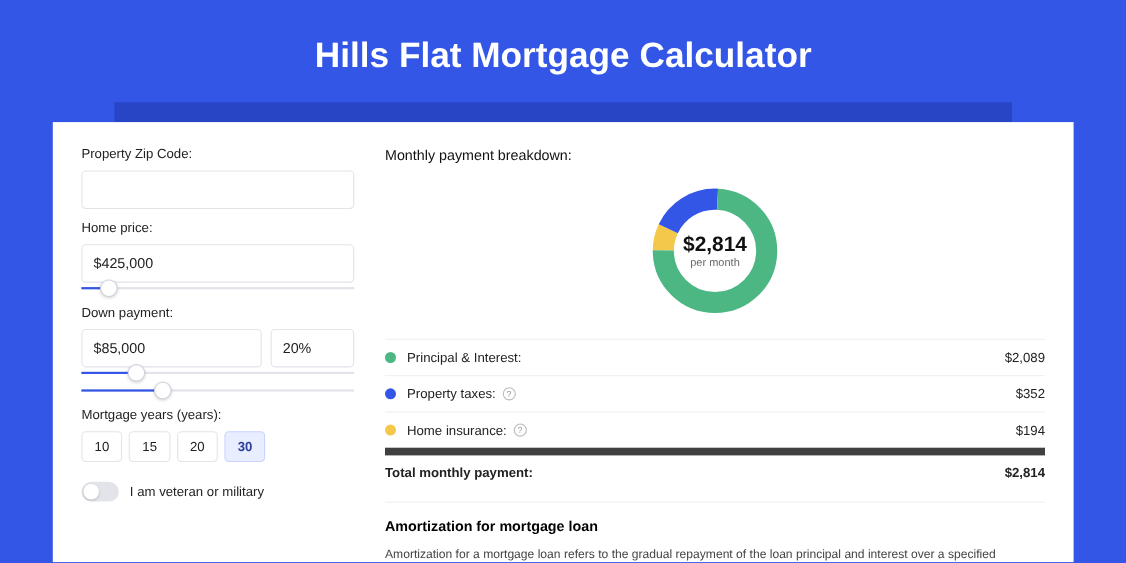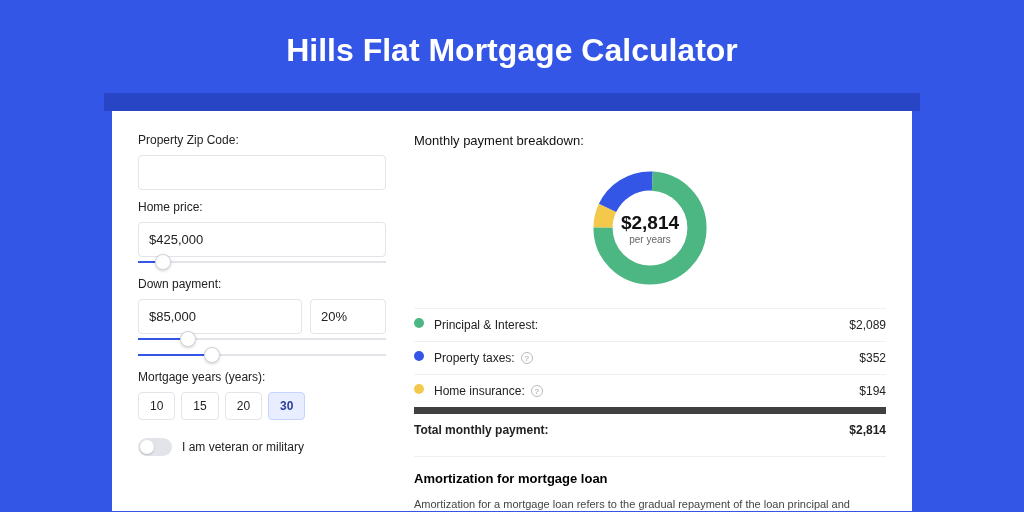--- a/index.html
+++ b/index.html
@@ -1,19 +1,19 @@
 <!DOCTYPE html>
 <html><head>
 <meta charset="utf-8">
 <style>
 *{box-sizing:border-box;margin:0;padding:0;font-family:-apple-system,BlinkMacSystemFont,"Segoe UI",Arial,sans-serif}
 body{background:#3356e6;width:1024px;height:512px;overflow:hidden}
 .hero-title{text-align:center;color:#fff;font-size:32px;font-weight:700;padding:32px 0 24px}
 .shadowbar{background:#2745c4;height:18px;margin:0 104px}
-.panel{background:#fff;margin:0 112px;padding:22px 26px 0;display:flex;gap:28px;height:400px;overflow:hidden}
+.panel{background:#fff;margin:0 48px;padding:22px 26px 0;display:flex;gap:28px;height:400px;overflow:hidden}
 .left{width:248px;flex-shrink:0}
 .right{flex:1;min-width:0}
 .lbl{font-size:12px;color:#222;margin-bottom:8px;display:block}
 .inp{width:100%;border:1px solid #e2e4ea;border-radius:4px;padding:9px 10px;font-size:13px;color:#222;background:#fff}
 .row{display:flex;gap:8px}
 .row .inp:first-child{flex:1}
 .row .inp:last-child{width:76px}
 .slider-track{position:relative;height:2px;background:#e2e4ea;margin:4px 0 14px}
 .slider-fill{position:absolute;left:0;top:0;height:2px;background:#3356e6}
 .slider-thumb{position:absolute;top:-7px;width:16px;height:16px;border-radius:50%;background:#fff;border:1px solid #d0d3dc;box-shadow:0 1px 3px rgba(0,0,0,.18);transform:translateX(-50%);cursor:pointer}
@@ -25,21 +25,21 @@
 .switch{width:34px;height:18px;background:#e2e4ea;border-radius:10px;position:relative;cursor:pointer}
 .switch::after{content:"";position:absolute;left:2px;top:2px;width:14px;height:14px;background:#fff;border-radius:50%;box-shadow:0 1px 2px rgba(0,0,0,.2)}
 .switch-lbl{font-size:12px;color:#222}
 .section-title{font-size:13px;font-weight:400;color:#111;margin-bottom:10px}
 .donut-wrap{display:flex;justify-content:center;padding:8px 0 18px}
 .donut{position:relative;width:124px;height:124px}
 .donut svg{width:124px;height:124px;transform:rotate(-90deg)}
 .donut-center{position:absolute;inset:0;display:flex;flex-direction:column;justify-content:center;align-items:center}
 .donut-amount{font-size:19px;font-weight:700;color:#111}
 .donut-sub{font-size:10px;color:#666}
-.legend-row{display:flex;align-items:flex-start;padding:9px 0;border-top:1px solid #eef0f4;font-size:12px;color:#222}
+.legend-row{display:flex;align-items:center;padding:9px 0;border-top:1px solid #eef0f4;font-size:12px;color:#222}
 .legend-row:first-of-type{border-top:1px solid #eef0f4}
 .legend-dot{width:10px;height:10px;border-radius:50%;margin-right:10px;flex-shrink:0}
 .legend-label{flex:1;display:flex;align-items:center;gap:6px}
 .legend-val{font-weight:400}
 .legend-row.total{font-weight:700;border-top:7px solid #404040}
 .legend-row.total .legend-val{font-weight:700}
 .info-ico{width:12px;height:12px;border:1px solid #bbb;border-radius:50%;display:inline-flex;align-items:center;justify-content:center;font-size:8px;color:#999}
 .amort{border-top:1px solid #eef0f4;margin-top:10px;padding-top:14px}
 .amort-title{font-size:13px;font-weight:700;margin-bottom:10px}
 .amort-text{font-size:11px;color:#444;line-height:1.5}
@@ -108,21 +108,21 @@
 
     <div class="donut-wrap">
       <div class="donut">
         <svg viewBox="0 0 42 42" id="donut-svg">
             <circle cx="21" cy="21" r="15.915" fill="none" stroke="#f4c94b" stroke-width="6.5" stroke-dasharray="6.9 93.1" stroke-dashoffset="25"></circle>
             <circle cx="21" cy="21" r="15.915" fill="none" stroke="#3356e6" stroke-width="6.5" stroke-dasharray="18.9 81.1" stroke-dashoffset="18.099999999999994"></circle>
             <circle cx="21" cy="21" r="15.915" fill="none" stroke="#4cb783" stroke-width="6.5" stroke-dasharray="74.2 25.799999999999997" stroke-dashoffset="99.2"></circle>
           </svg>
         <div class="donut-center">
           <div class="donut-amount">$2,814</div>
-          <div class="donut-sub">per years</div>
+          <div class="donut-sub">per month</div>
         </div>
       </div>
     </div>
 
     <div id="legend">
         <div class="legend-row">
           <span class="legend-dot" style="background: rgb(76, 183, 131);"></span>
           <span class="legend-label">
             <span>Principal &amp; Interest:</span>
           </span>

